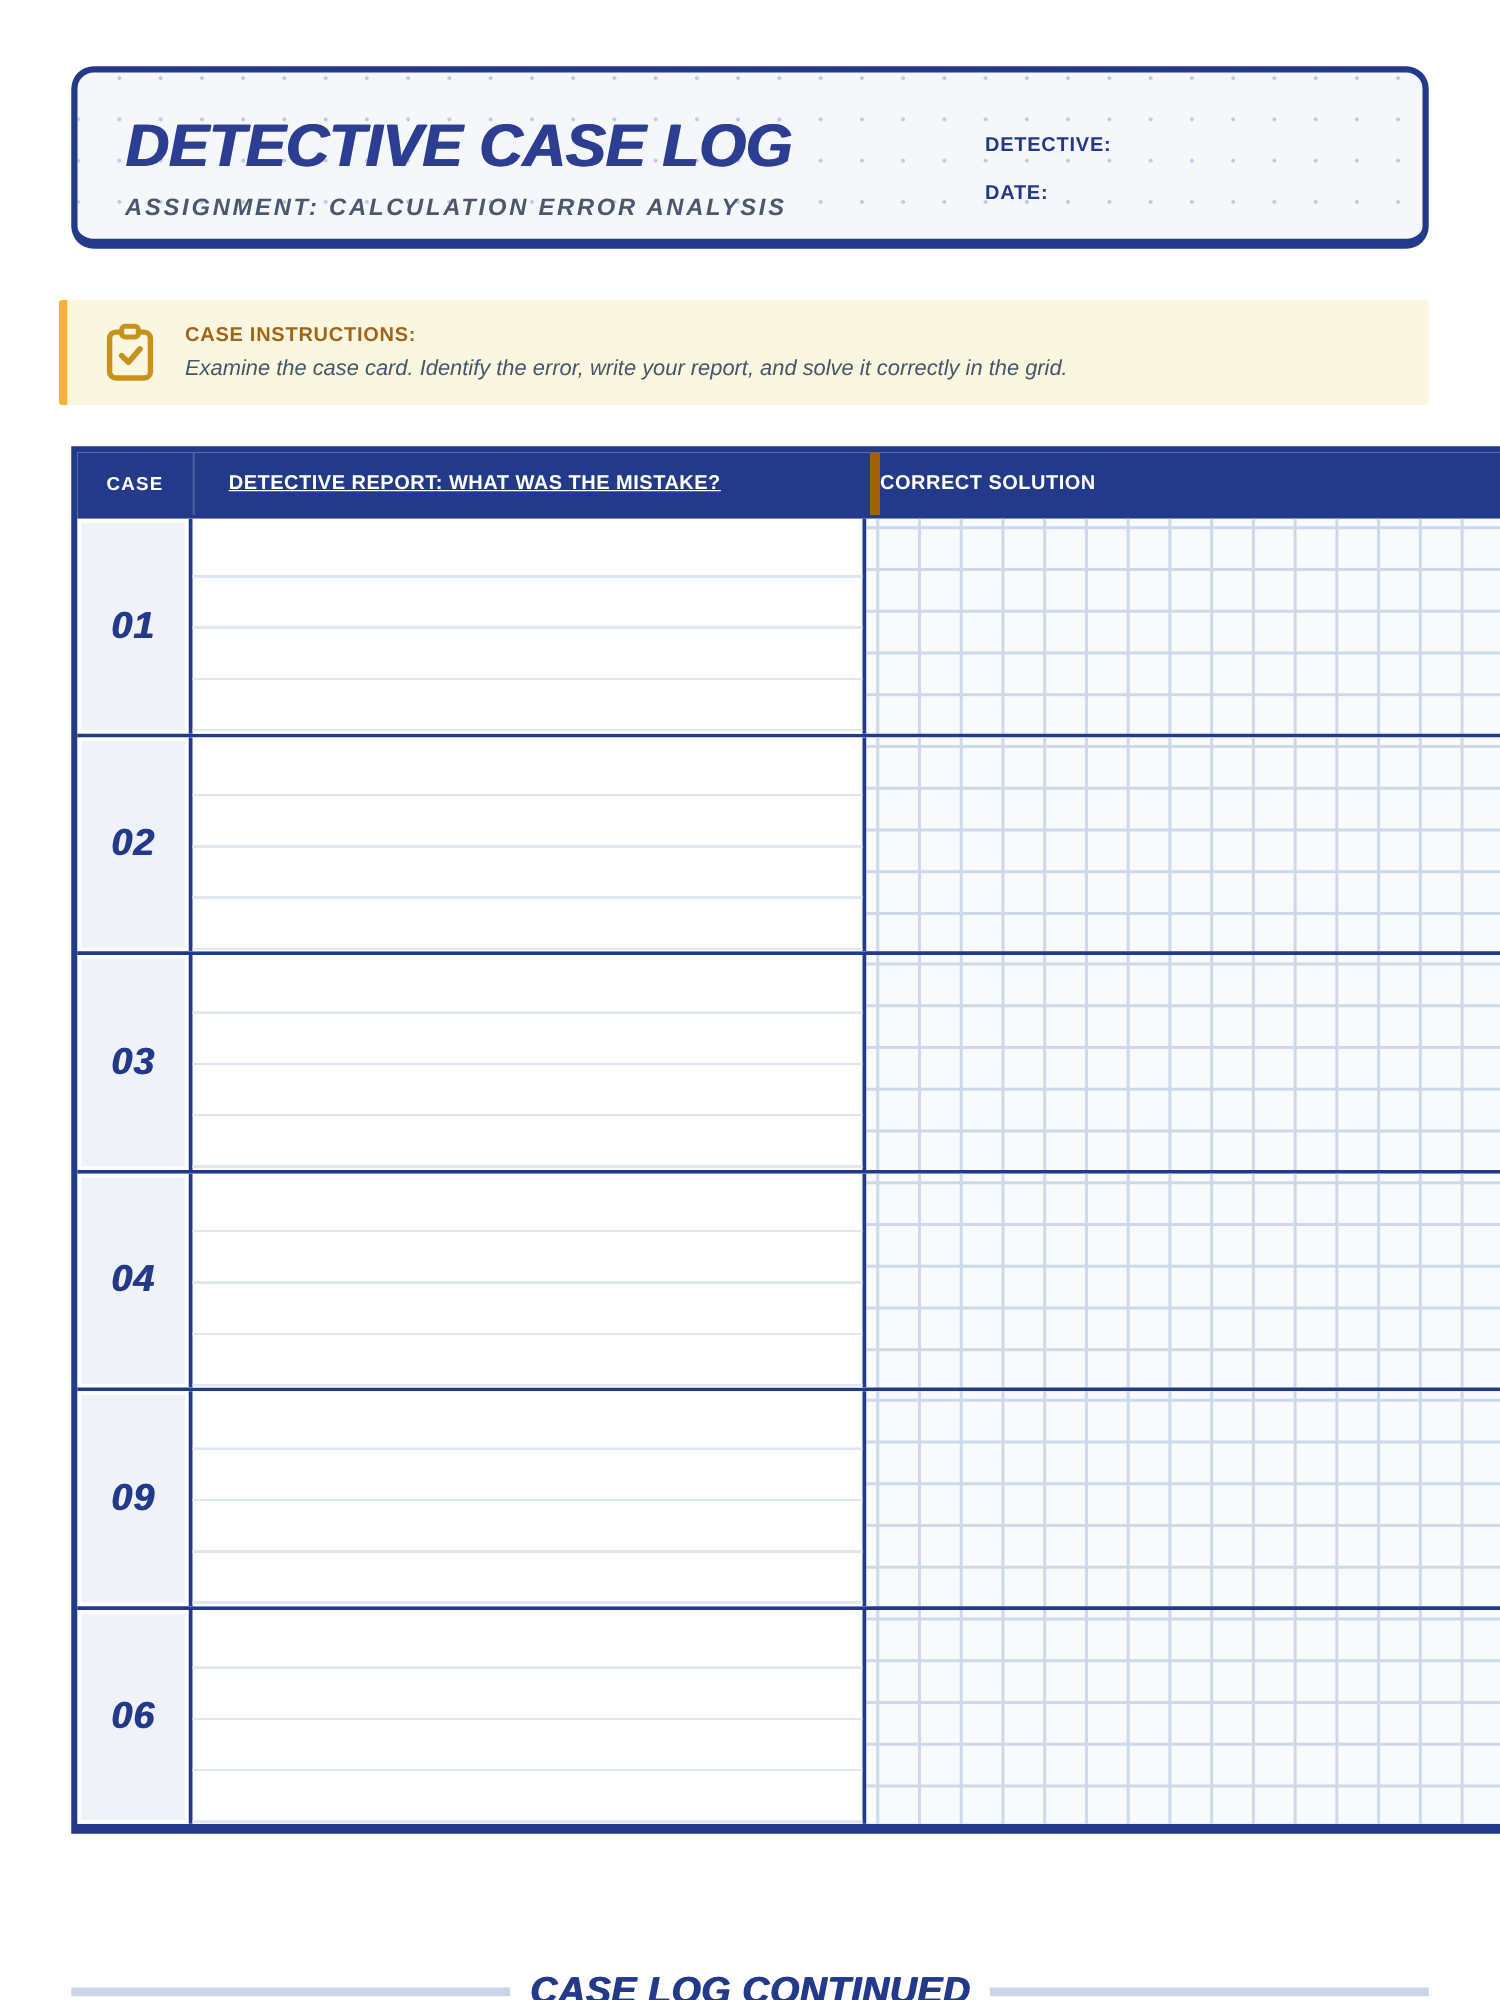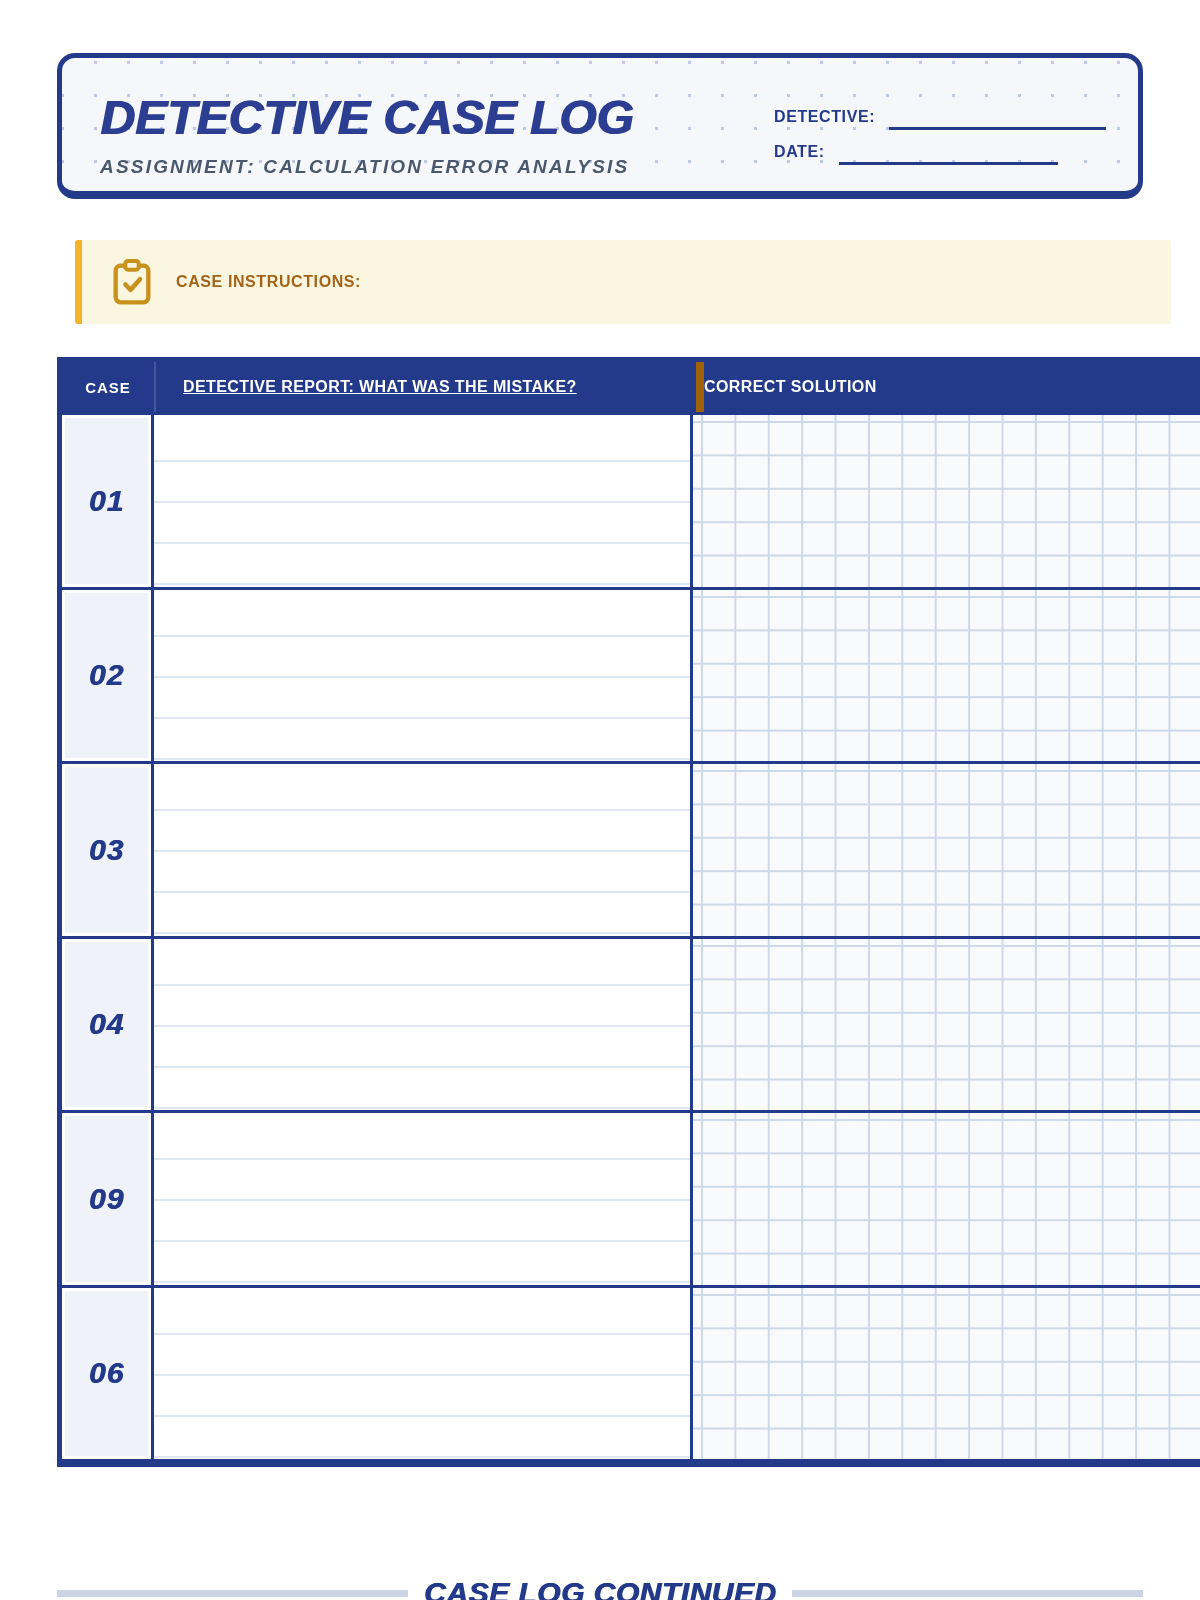--- a/index.html
+++ b/index.html
@@ -49,21 +49,21 @@
     white-space: nowrap;
   }
   .fields-block {
     width: 332px;
     margin-top: 50px;
     display: flex;
     flex-direction: column;
     gap: 17px;
     flex-shrink: 0;
   }
-  .field-row { display: flex; align-items: baseline; }
+  .field-row { display: flex; align-items: baseline; flex-direction: column; }
   .field-label {
     font-size: 16px;
     font-weight: 800;
     color: #233a8a;
     letter-spacing: 0.6px;
     white-space: nowrap;
   }
   .field-line {
     flex: 1;
     border-bottom: 3px solid #233a8a;
@@ -77,21 +77,20 @@
   .instruction-box {
     position: absolute;
     left: 47px; top: 240px;
     width: 1096px; height: 84px;
     background: #fbf6df;
     border-left: 7px solid #f3b32b;
     border-radius: 3px;
     display: flex;
     align-items: center;
     padding-left: 30px;
-    margin-left: 28px;
   }
   .clipboard-icon { flex-shrink: 0; display: block; }
   .instruction-text { margin-left: 24px; }
   .instruction-heading {
     color: #a3641a;
     font-weight: 800;
     font-size: 16px;
     letter-spacing: 0.6px;
   }
   .instruction-body {
@@ -210,20 +209,21 @@
 </div>
 
 <div class="instruction-box">
   <svg class="clipboard-icon" width="40" height="48" viewBox="0 0 24 28" aria-hidden="true">
     <rect x="2.2" y="4.2" width="19.6" height="22" rx="3" fill="none" stroke="#c8911c" stroke-width="2.6"></rect>
     <rect x="8" y="1.4" width="8" height="5.2" rx="1.6" fill="#fbf6df" stroke="#c8911c" stroke-width="2.4"></rect>
     <path d="M8 15.5 l3.2 3.2 l5.6 -6.4" fill="none" stroke="#c8911c" stroke-width="2.7" stroke-linecap="round" stroke-linejoin="round"></path>
   </svg>
   <div class="instruction-text">
     <div class="instruction-heading">CASE INSTRUCTIONS:</div>
+    <div class="instruction-body">Examine the case card. Identify the error, write your report, and solve it correctly in the grid.</div>
   </div>
 </div>
 
 <div class="case-table">
   <div class="thead">
     <div class="th th-case">CASE</div>
     <div class="th th-report">DETECTIVE REPORT: WHAT WAS THE MISTAKE?</div>
     <div class="th th-solution">CORRECT SOLUTION</div>
   </div>
   <div class="tbody">

